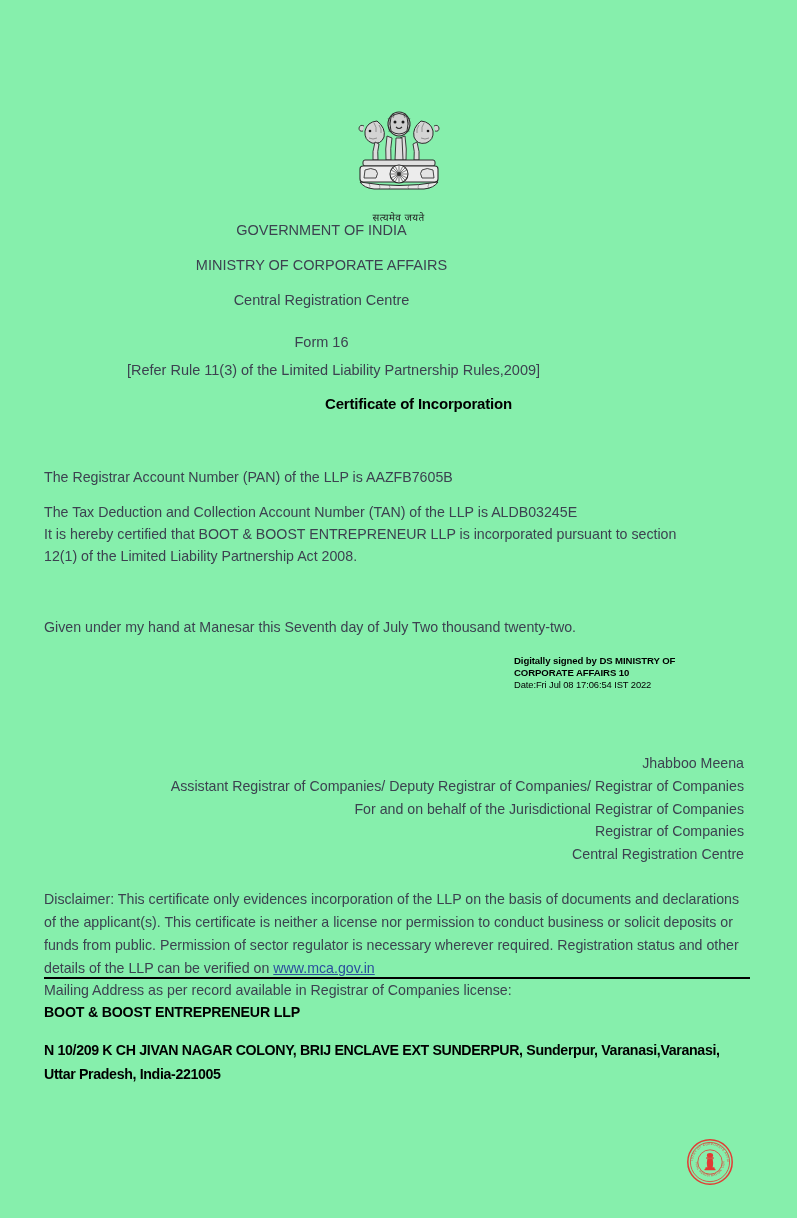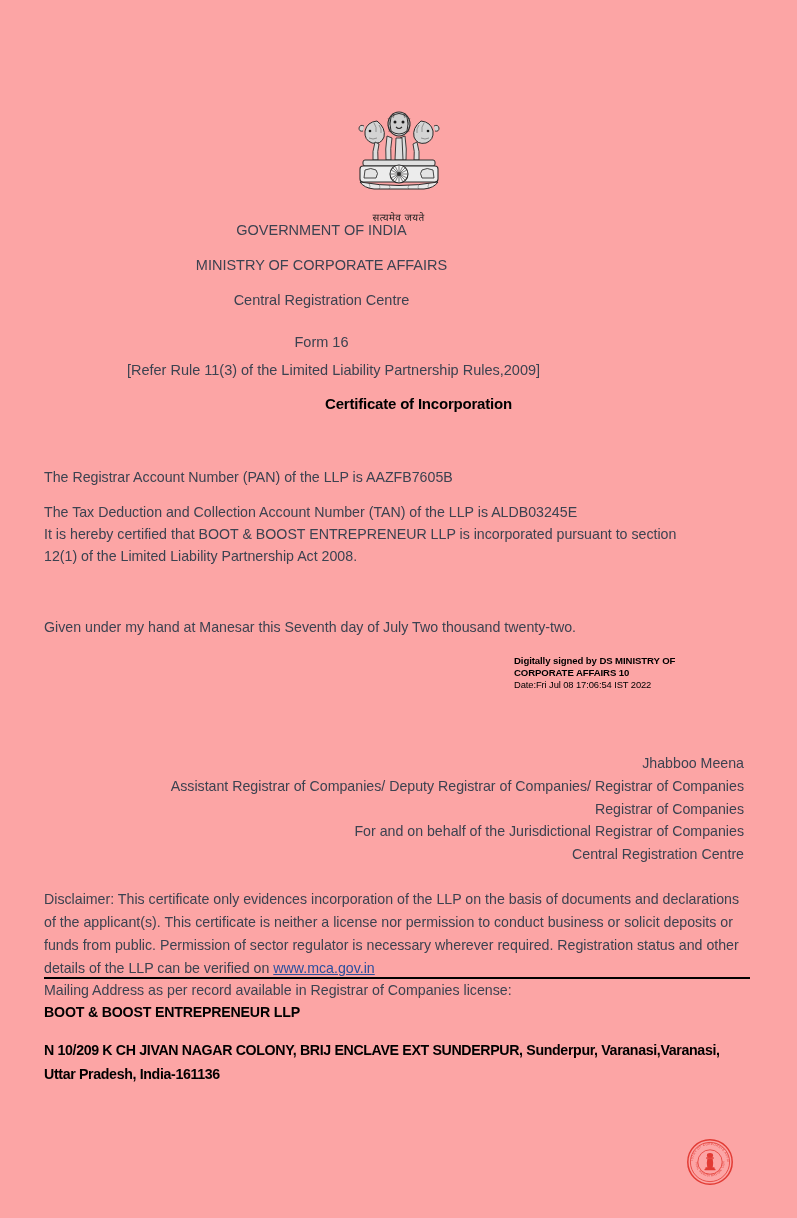--- a/index.html
+++ b/index.html
@@ -7,21 +7,21 @@
     padding: 0;
     background: #ffffff;
   }
   body {
     font-family: "Liberation Sans", sans-serif;
   }
   #page {
     position: relative;
     width: 797px;
     height: 1218px;
-    background: #fca5a5;
+    background: #86efac;
     overflow: hidden;
     margin: 0 auto;
   }
 
   
   .emblem-wrap {
     position: absolute;
     left: 0;
     top: 108px;
     width: 797px;
@@ -275,34 +275,34 @@
 
   <div class="dsig">
     <div class="dsig-main">Digitally signed by DS MINISTRY OF</div>
     <div class="dsig-main">CORPORATE AFFAIRS 10</div>
     <div class="dsig-date">Date:Fri Jul 08 17:06:54 IST 2022</div>
   </div>
 
   <div class="sig-block">
     <div>Jhabboo  Meena</div>
     <div>Assistant Registrar of Companies/ Deputy Registrar of Companies/ Registrar of Companies</div>
+    <div>For and on behalf of the Jurisdictional Registrar of Companies</div>
     <div>Registrar of Companies</div>
-    <div>For and on behalf of the Jurisdictional Registrar of Companies</div>
     <div>Central Registration Centre</div>
   </div>
 
   <div class="disclaimer">
     <span>Disclaimer: This certificate only evidences incorporation of the LLP on the basis of documents and declarations of the applicant(s). This certificate is neither a license nor permission to conduct business or solicit deposits or funds from public. Permission of sector regulator is necessary wherever required. Registration status and other details of the LLP can be verified on </span><a class="mca-link" href="#">www.mca.gov.in</a>
   </div>
 
   <div class="rule"></div>
 
   <div class="mail-label">Mailing Address as per record available in Registrar of Companies license:</div>
   <div class="mail-name">BOOT &amp; BOOST ENTREPRENEUR LLP</div>
-  <div class="mail-addr">N 10/209 K CH JIVAN NAGAR COLONY, BRIJ ENCLAVE EXT SUNDERPUR, Sunderpur, Varanasi,Varanasi, Uttar Pradesh, India-161136</div>
+  <div class="mail-addr">N 10/209 K CH JIVAN NAGAR COLONY, BRIJ ENCLAVE EXT SUNDERPUR, Sunderpur, Varanasi,Varanasi, Uttar Pradesh, India-221005</div>
 
   <svg class="seal" viewBox="0 0 48 48">
     <defs>
       <path id="arcTop" d="M 24 24 m -17 0 a 17 17 0 1 1 34 0" fill="none"></path>
       <path id="arcBot" d="M 24 24 m -14.5 0 a 14.5 14.5 0 1 0 29 0" fill="none"></path>
     </defs>
     <circle cx="24" cy="24" r="22.2" fill="none" stroke="#e23b34" stroke-width="1.5"></circle>
     <circle cx="24" cy="24" r="19.6" fill="none" stroke="#e23b34" stroke-width="0.8"></circle>
     <circle cx="24" cy="24" r="12.2" fill="none" stroke="#e23b34" stroke-width="0.8"></circle>
     <text font-size="3.1" fill="#e23b34" font-family="'Liberation Sans', sans-serif" letter-spacing="0.35">

